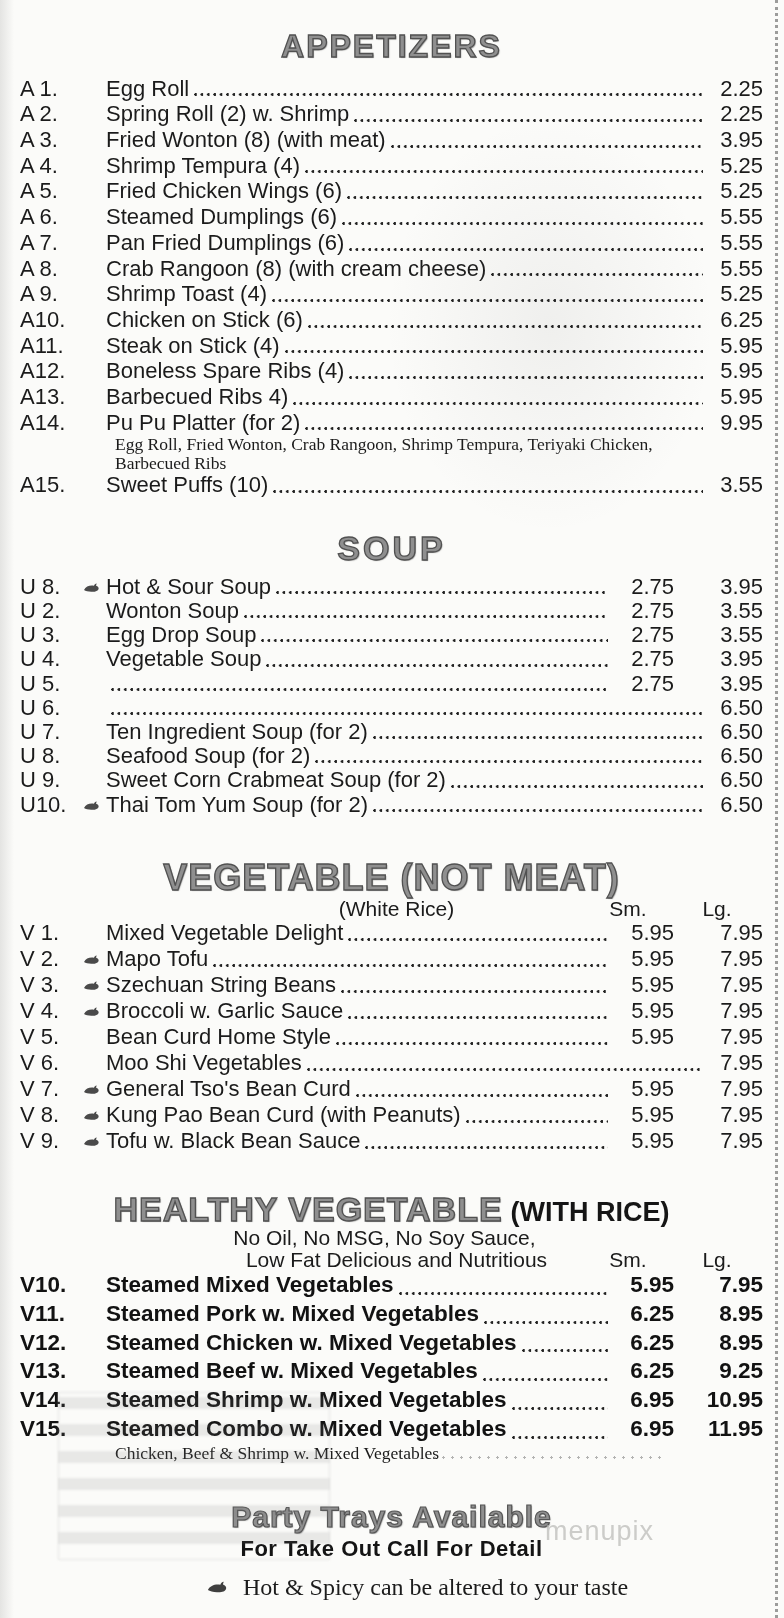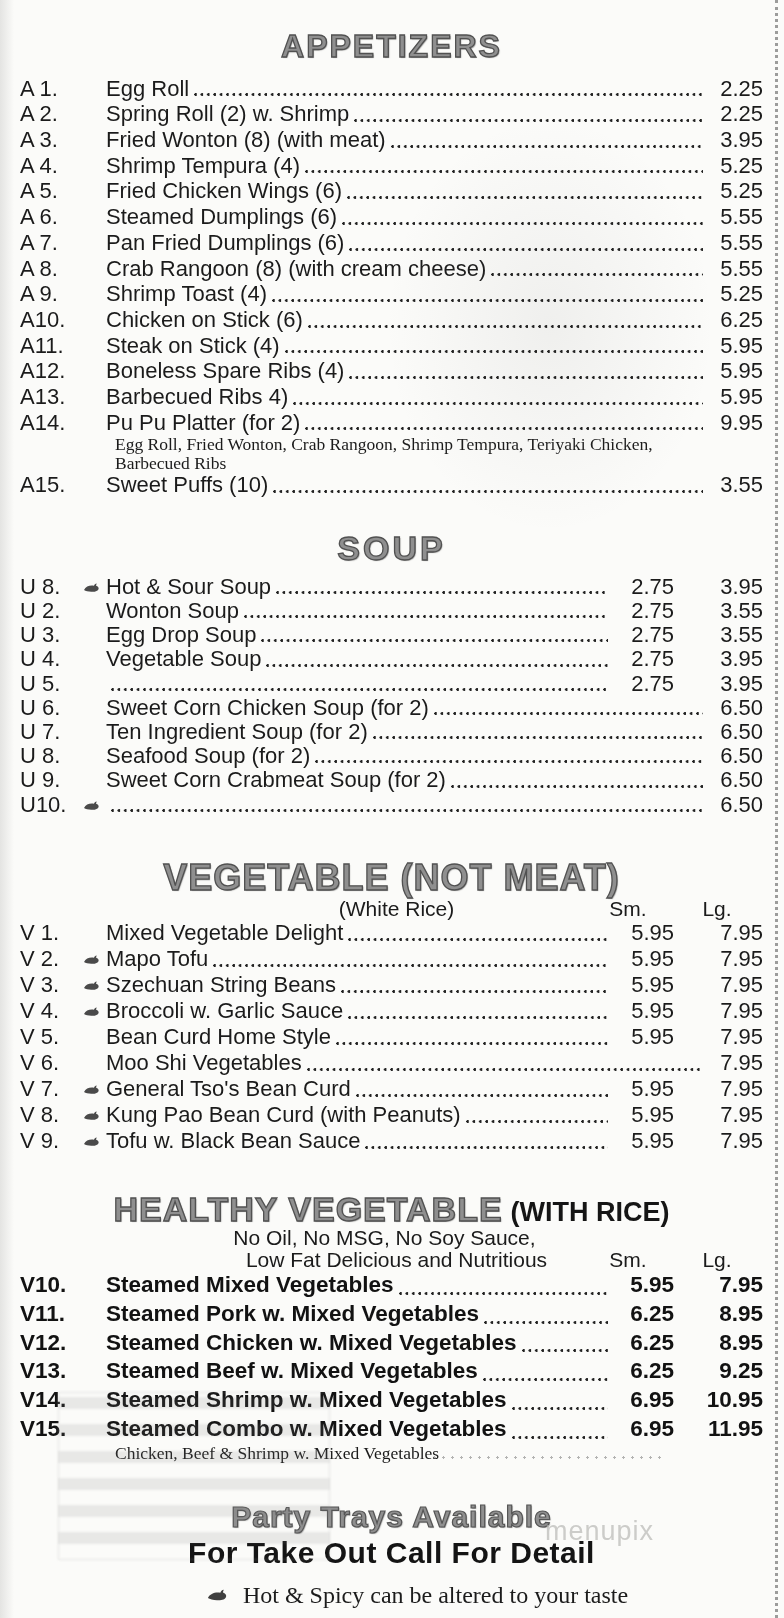--- a/index.html
+++ b/index.html
@@ -66,21 +66,21 @@
   .col{width:64px;text-align:center;flex:none;}
   .col.lgl{margin-left:25px;}
   .subline{font-size:21px;line-height:21px;text-align:center;padding-right:14px;}
 
   
   .footer{margin-top:38px;position:relative;}
   .party{
     text-align:center;font-size:30px;font-weight:900;letter-spacing:1px;
     color:#8f8f8f;-webkit-text-stroke:1.2px #555;text-shadow:1px 1px 1px rgba(90,90,90,.5);
   }
-  .takeout{text-align:center;font-size:30px;font-weight:800;color:#141414;margin-top:2px;letter-spacing:.5px;}
+  .takeout{text-align:center;font-size:22px;font-weight:800;color:#141414;margin-top:2px;letter-spacing:.5px;}
   .note{display:flex;justify-content:center;align-items:center;gap:11px;margin-top:12px;
     font-family:"Liberation Serif",serif;font-size:24px;color:#1c1c1c;transform:translateX(25px);}
   .note svg{width:27px;height:15px;}
 
   
   .stamp-ghost{position:absolute;left:58px;top:1392px;width:272px;height:168px;
     border:1px solid rgba(170,170,170,.38);
     background:repeating-linear-gradient(0deg,transparent 0 15px,rgba(125,125,125,.20) 15px 27px);
     filter:blur(1.3px);opacity:.75;}
   .watermark{position:absolute;left:545px;top:1516px;font-size:27px;font-weight:normal;
@@ -249,21 +249,20 @@
         <div class="row">
           <span class="num">U 5.</span>
           <span class="pep"></span>
           <span class="dots"></span>
           <span class="price sm">2.75</span>
           <span class="price lg">3.95</span>
         </div>
         <div class="row">
           <span class="num">U 6.</span>
           <span class="pep"></span>
-          <span class="name">Sweet Corn Chicken Soup (for 2)</span>
           <span class="dots"></span>
           <span class="price single">6.50</span>
         </div>
         <div class="row">
           <span class="num">U 7.</span>
           <span class="pep"></span>
           <span class="name">Ten Ingredient Soup (for 2)</span>
           <span class="dots"></span>
           <span class="price single">6.50</span>
         </div>
@@ -281,20 +280,21 @@
           <span class="dots"></span>
           <span class="price single">6.50</span>
         </div>
         <div class="row">
           <span class="num">U10.</span>
           <span class="pep">
             <svg viewBox="0 0 22 13">
               <path fill="#4a4a4a" d="M1.8 8.6 C3.6 4.8 8.4 3.2 12.6 4.1 C12.9 2.9 14 1.7 15.6 1.5 C15.1 2.4 14.9 3.1 14.9 4 C16.8 4.6 18 6 17.6 7.6 C17 9.9 13.4 11 9.6 10.6 C6.4 10.3 3.4 9.7 1.8 8.6 Z"></path>
             </svg>
           </span>
+          <span class="name">Thai Tom Yum Soup (for 2)</span>
           <span class="dots"></span>
           <span class="price single">6.50</span>
         </div>
       </div>
   </section>
 
   <section class="sec-veg">
     <h1 class="hdr">VEGETABLE (NOT MEAT)</h1>
     <div class="colrow">
       <span class="subtitle">(White Rice)</span>

